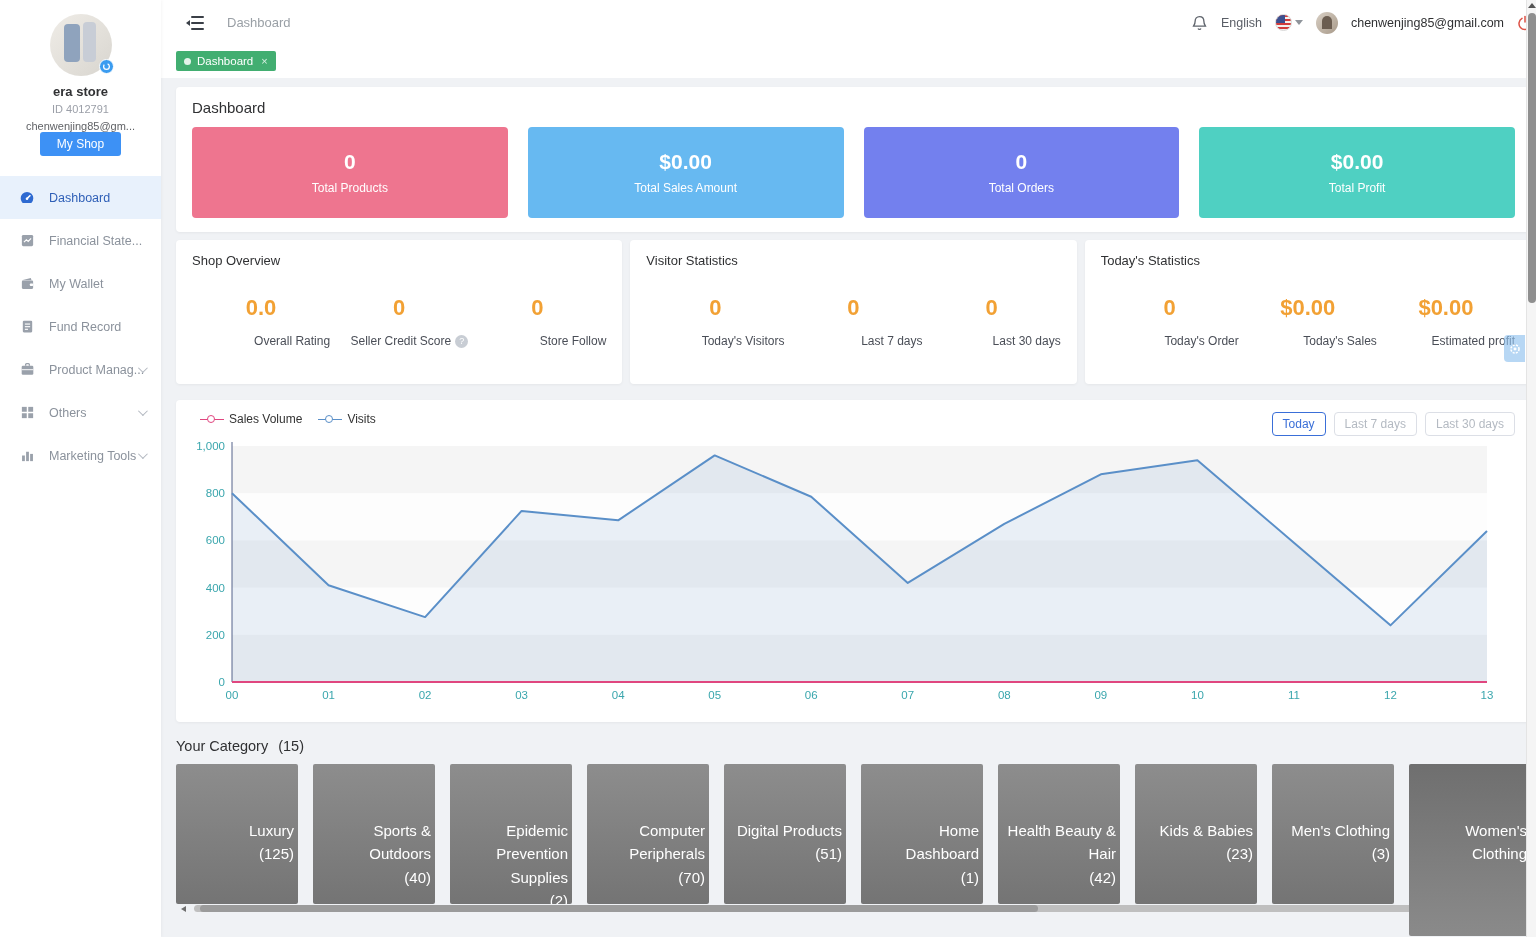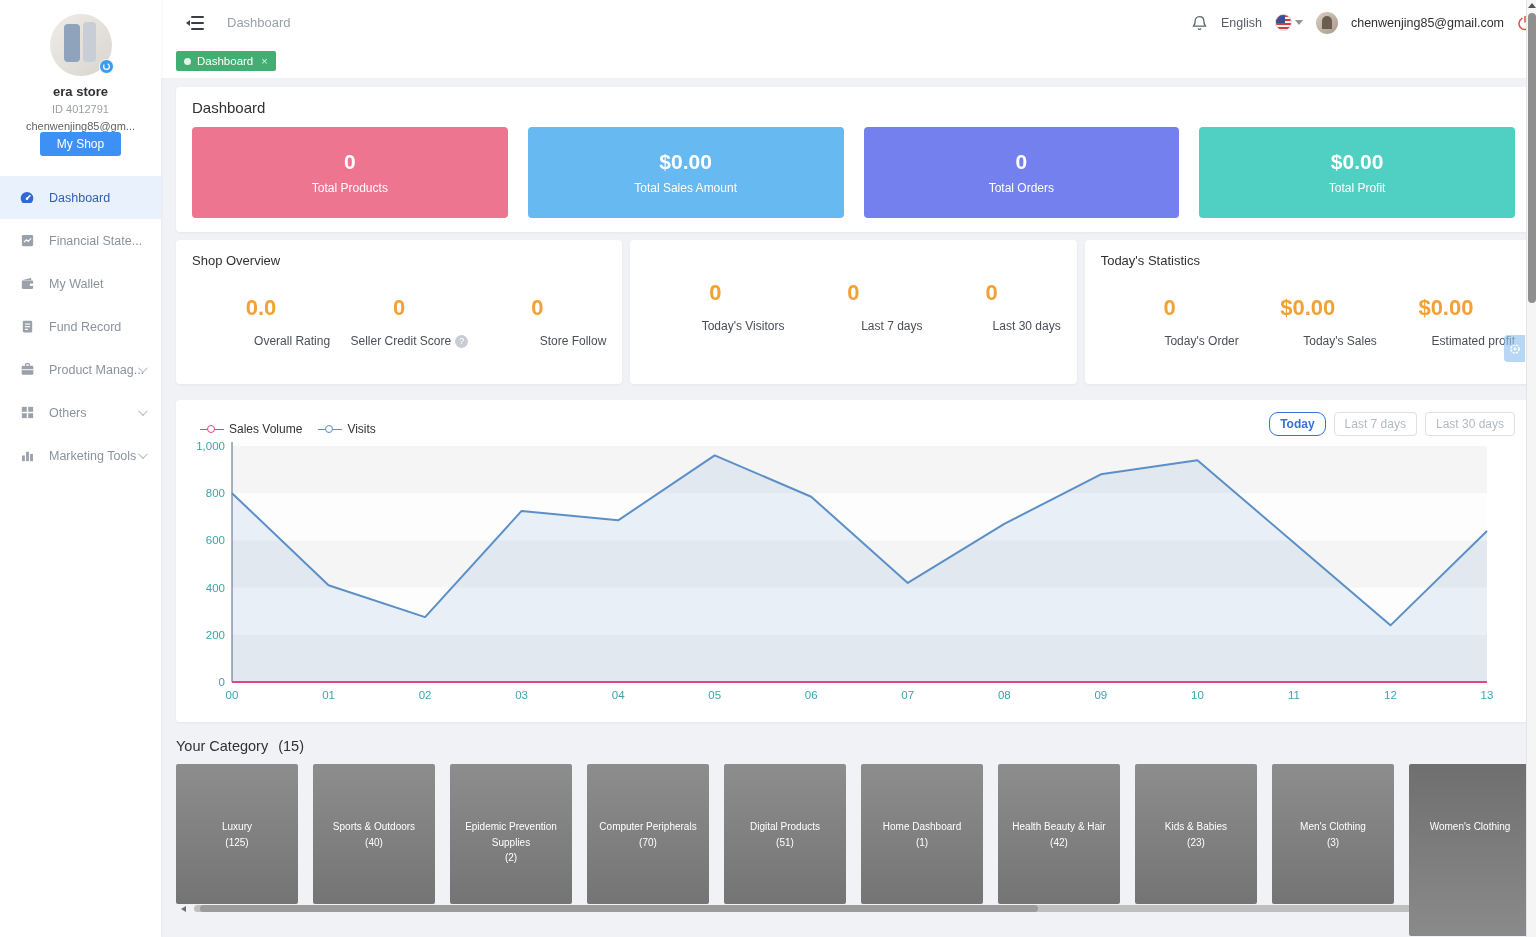--- a/index.html
+++ b/index.html
@@ -66,39 +66,39 @@
   .spanel { height:144px; padding:13px 16px; }
   .spanel-title { font-size:13px; color:#303133; }
   .spanel-stats { display:flex; margin-top:27px; }
   .sstat { flex:1; text-align:center; }
   .sstat .v { font-size:22px; font-weight:bold; color:#f2a134; }
   .sstat .l { font-size:12px; color:#4a4e57; margin-top:13px; display:flex; align-items:center; justify-content:flex-end; gap:4px; }
   .help-dot { width:13px; height:13px; border-radius:50%; background:#c8cdd4; color:#fff; font-size:9px; display:inline-flex; align-items:center; justify-content:center; cursor:pointer; }
 
   
   .chart-panel { margin-top:16px; padding:12px 16px 8px; height:322px; }
-  .chart-head { display:flex; align-items:flex-end; }
+  .chart-head { display:flex; align-items:flex-start; }
   .legend { display:flex; gap:16px; margin-left:8px; }
   .legend-item { display:flex; align-items:center; gap:5px; cursor:pointer; }
   .legend-marker { width:24px; height:8px; position:relative; }
   .legend-marker .ln { position:absolute; top:3.5px; left:0; right:0; height:1.5px; }
   .legend-marker .cr { position:absolute; left:7px; top:0; width:8px; height:8px; border-radius:50%; background:#fff; border:1.5px solid; }
   .legend-item .lt { font-size:12px; color:#333; }
   .range-btns { margin-left:auto; display:flex; gap:8px; }
   .rbtn { font-size:12px; padding:4px 10px; border-radius:4px; border:1px solid #dcdfe6; background:#fff; color:#b4bac2; cursor:pointer; }
-  .rbtn.active { border-color:#3a6fd8; color:#3a6fd8; font-weight:bold;border-radius:9px; }
+  .rbtn.active { border-color:#3a6fd8; color:#3a6fd8; font-weight:normal; }
 
   
   .cat-head { margin-top:16px; font-size:14.5px; color:#303133; }
   .cat-head .cnt { margin-left:6px; }
   .cat-wrap { position:relative; margin-top:10px; height:176px; overflow:hidden; }
   .cat-row { display:flex; gap:15px; align-items:flex-start; }
   .cat-card { flex:0 0 122px; height:140px; border-radius:2px; position:relative; background:linear-gradient(180deg,#8d8d8d,#747474); cursor:pointer; overflow:hidden; }
   .cat-card.tall { height:172px; z-index:3; background:linear-gradient(180deg,#6f6f6f,#8a8a8a); }
-  .cat-label { position:absolute; top:55px; left:4px; right:4px; text-align:center; color:#fff; font-size:10px; line-height:1.55; }
+  .cat-label { position:absolute; top:55px; left:4px; right:4px; text-align:right; color:#fff; font-size:15px; line-height:1.55; }
   .hscroll-track { position:absolute; top:141px; left:18px; right:0; height:7px; background:#bfbfbf; border-radius:4px; z-index:1; }
   .hscroll-thumb { position:absolute; left:6px; top:0; width:838px; height:7px; background:#9b9b9b; border-radius:4px; cursor:pointer; }
   .hscroll-arrow { position:absolute; top:142px; left:5px; width:0; height:0; border-top:3.5px solid transparent; border-bottom:3.5px solid transparent; border-right:5px solid #6f6f6f; cursor:pointer; }
 
   
   .float-gear { position:absolute; right:11px; top:335px; width:21px; height:27px; background:rgba(144,193,238,.65); border-radius:4px 0 0 4px; display:flex; align-items:center; justify-content:center; cursor:pointer; z-index:6; }
 
   
   .vscroll { position:absolute; right:0; top:0; width:10px; height:100%; background:#f5f5f5; border-left:1px solid #e4e4e4; z-index:7; }
   .vscroll-up { position:absolute; top:3px; left:1px; width:0; height:0; border-left:4px solid transparent; border-right:4px solid transparent; border-bottom:5px solid #555; cursor:pointer; }
@@ -290,20 +290,21 @@
               </div>
               <div class="sstat">
                 <div class="v">0</div>
                 <div class="l">
                   <span>Store Follow</span>
                 </div>
               </div>
             </div>
           </div>
           <div class="panel spanel">
+            <div class="spanel-title">Visitor Statistics</div>
             <div class="spanel-stats">
               <div class="sstat">
                 <div class="v">0</div>
                 <div class="l">
                   <span>Today's Visitors</span>
                 </div>
               </div>
               <div class="sstat">
                 <div class="v">0</div>
                 <div class="l">

